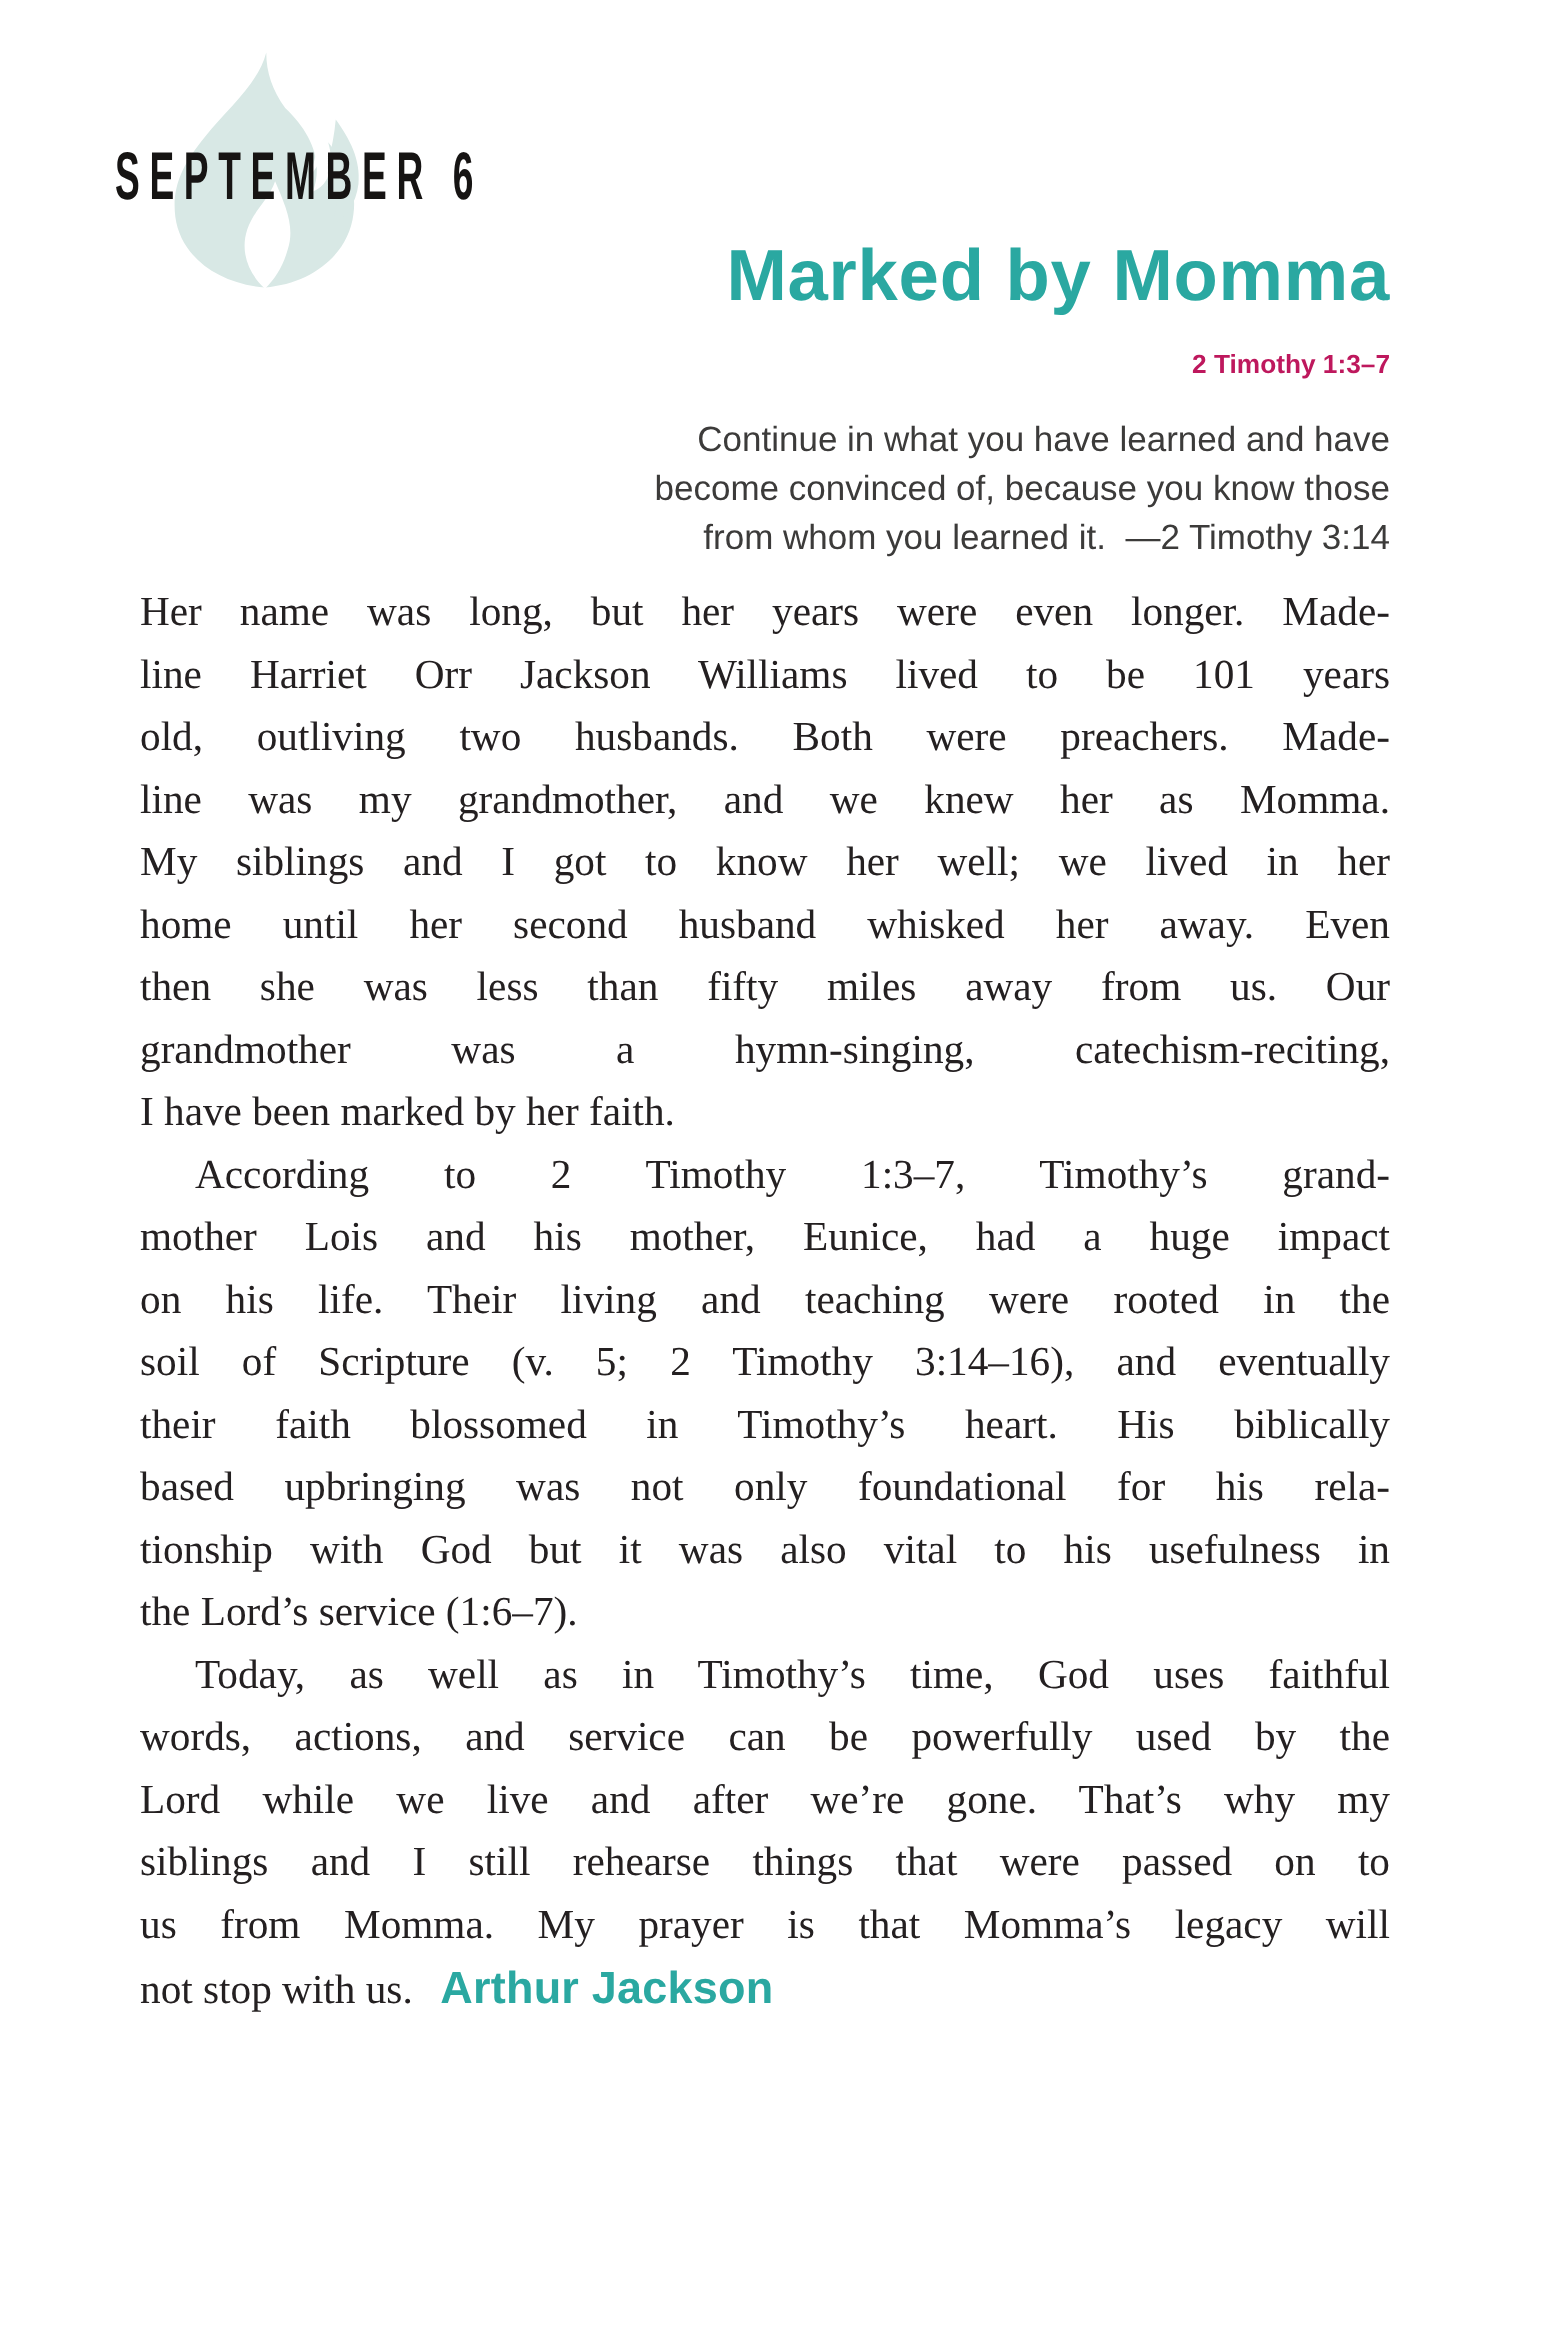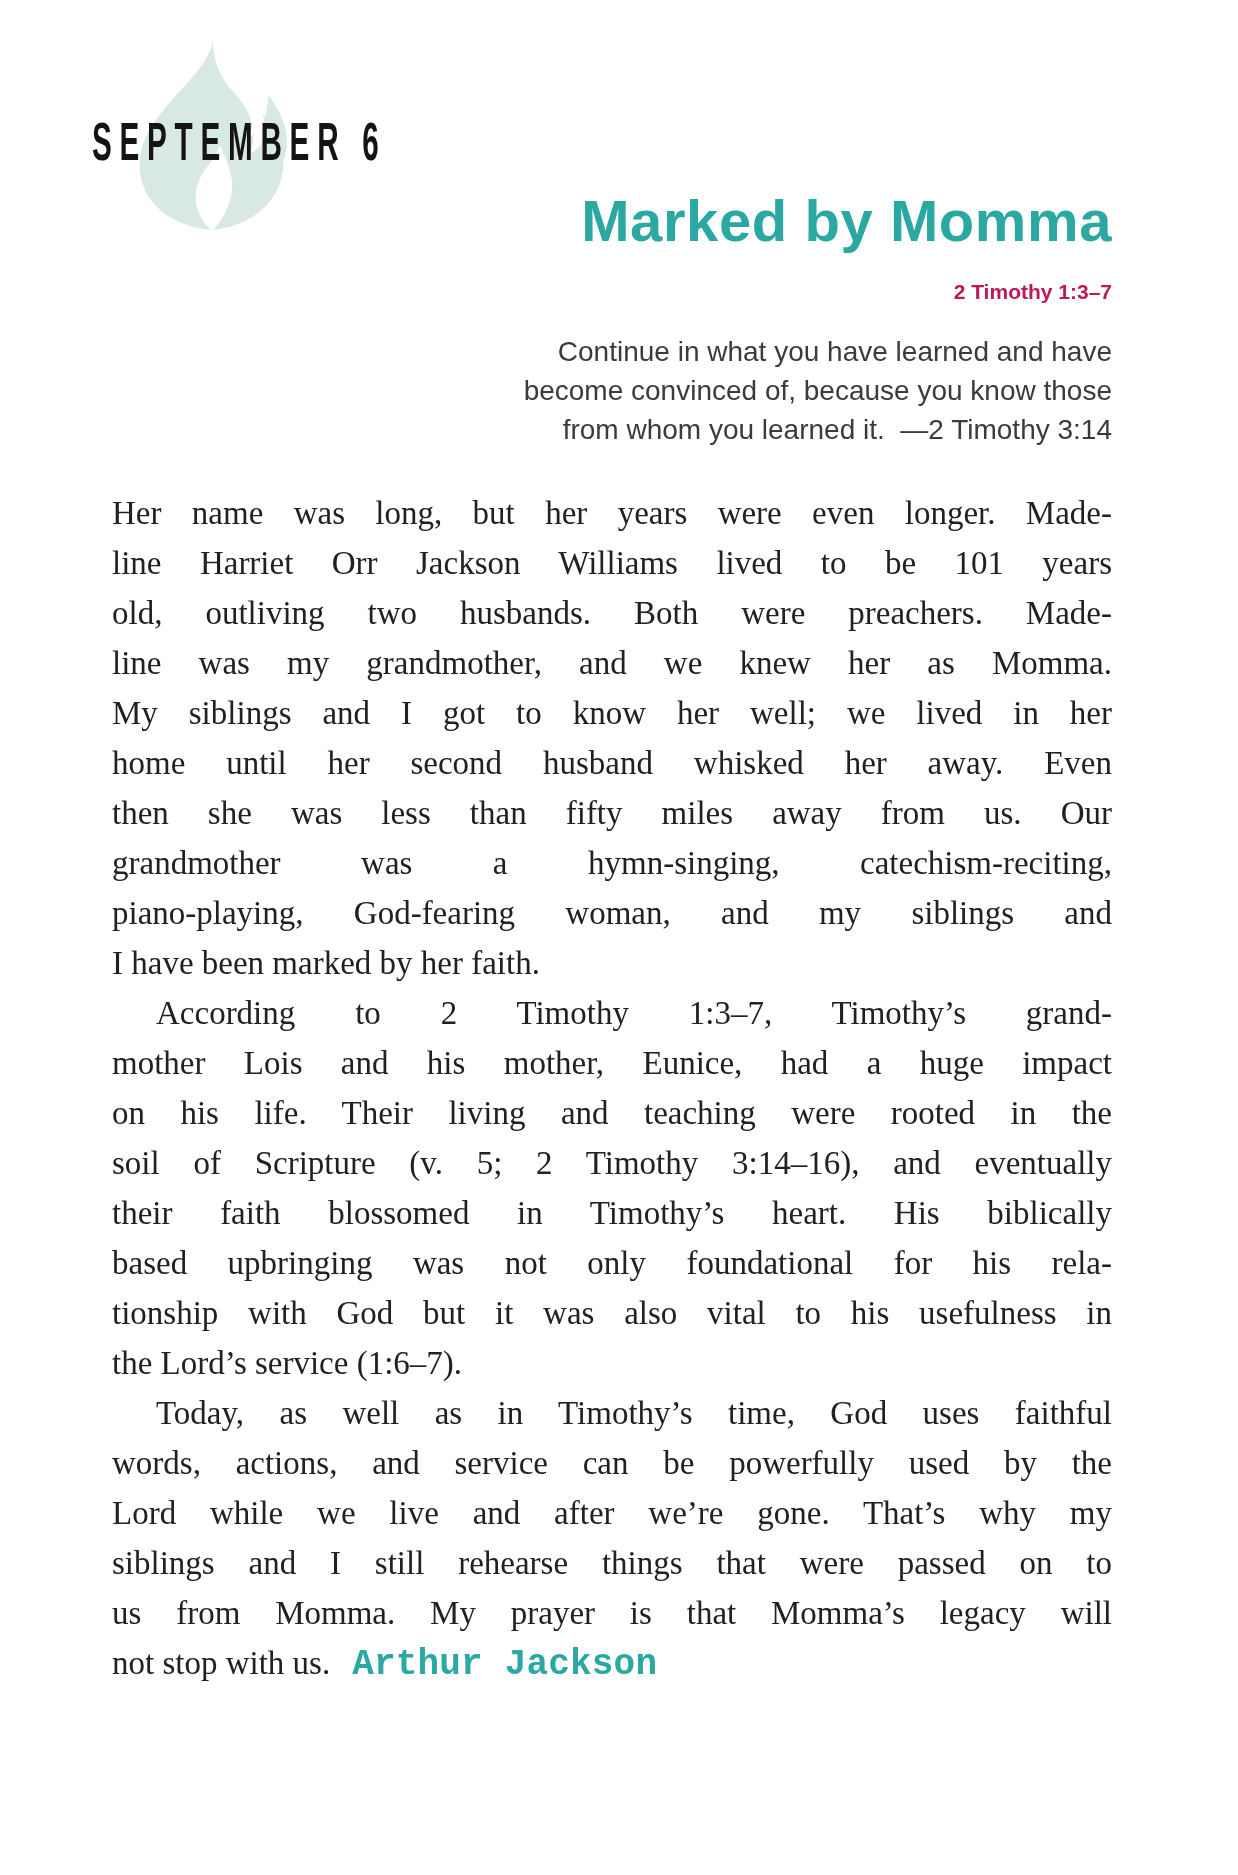--- a/index.html
+++ b/index.html
@@ -48,39 +48,39 @@
   #verse{
     top:332px;
     font-family:"Liberation Sans", sans-serif;
     font-size:28px;
     line-height:39px;
     color:#3c3b3a;
   }
   #verse .vline{white-space:pre-wrap;}
   
   #body-text{
-    position:absolute;left:112px;top:488px;width:1000px;
+    position:absolute;left:112px;top:465px;width:1000px;
     font-size:33px;
     line-height:50px;
     color:#242021;
     text-align:left;
   }
   .bline{
     width:100%;
     text-align:justify;
     text-align-last:justify;
     white-space:normal;
   }
   .bline.lastline{
     text-align:center;
     text-align-last:left;
   }
   .bline.ind{ text-indent:44px; }
   .author{
-    font-family:Liberation Mono, monospace;
+    font-family:Liberation Sans, sans-serif;
     font-weight:bold;
     font-size:36px;
     color:var(--teal,#2aa8a1);
     margin-left:22px;
     letter-spacing:0.005em;
   }
 </style>
 </head>
 <body>
 
@@ -127,21 +127,20 @@
   <div id="body-text">
       <div>
         <div class="bline">Her name was long, but her years were even longer. Made-</div>
         <div class="bline">line Harriet Orr Jackson Williams lived to be 101 years</div>
         <div class="bline">old, outliving two husbands. Both were preachers. Made-</div>
         <div class="bline">line was my grandmother, and we knew her as Momma.</div>
         <div class="bline">My siblings and I got to know her well; we lived in her</div>
         <div class="bline">home until her second husband whisked her away. Even</div>
         <div class="bline">then she was less than fifty miles away from us. Our</div>
         <div class="bline">grandmother was a hymn-singing, catechism-reciting,</div>
-        <div class="bline">piano-playing, God-fearing woman, and my siblings and</div>
         <div class="bline lastline">I have been marked by her faith.</div>
       </div>
       <div>
         <div class="bline ind">According to 2 Timothy 1:3–7, Timothy’s grand-</div>
         <div class="bline">mother Lois and his mother, Eunice, had a huge impact</div>
         <div class="bline">on his life. Their living and teaching were rooted in the</div>
         <div class="bline">soil of Scripture (v. 5; 2 Timothy 3:14–16), and eventually</div>
         <div class="bline">their faith blossomed in Timothy’s heart. His biblically</div>
         <div class="bline">based upbringing was not only foundational for his rela-</div>
         <div class="bline">tionship with God but it was also vital to his usefulness in</div>

